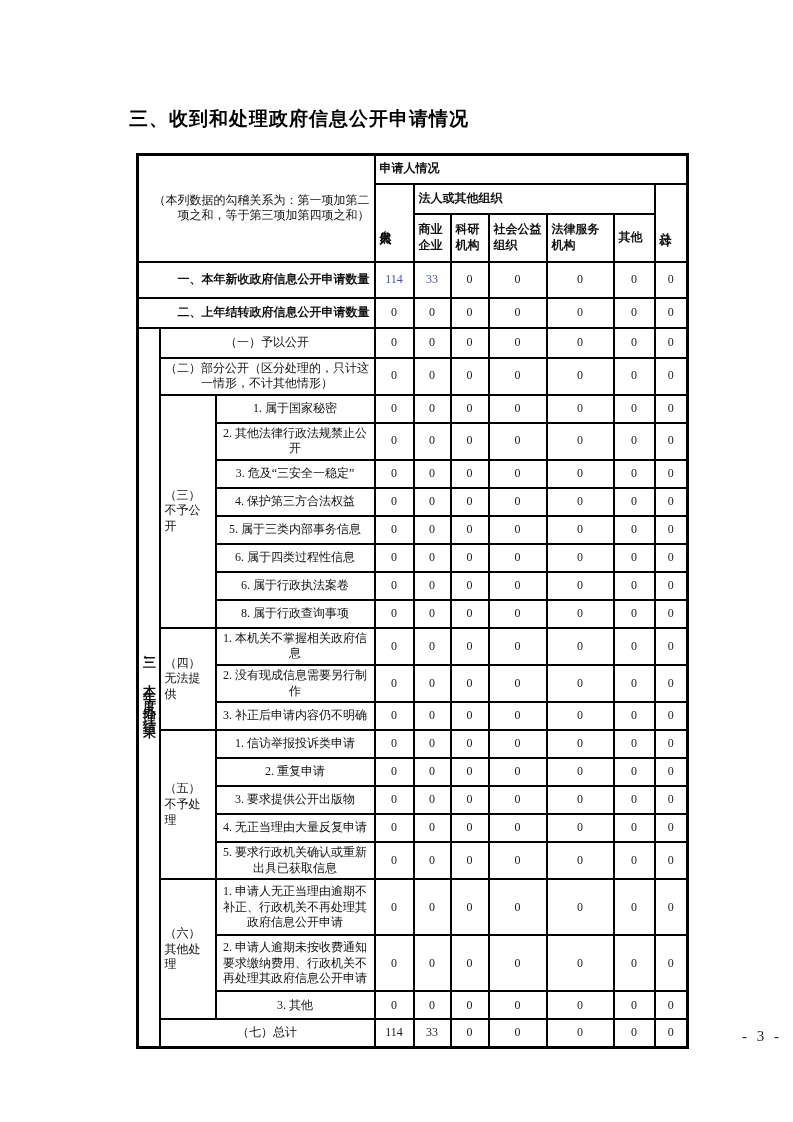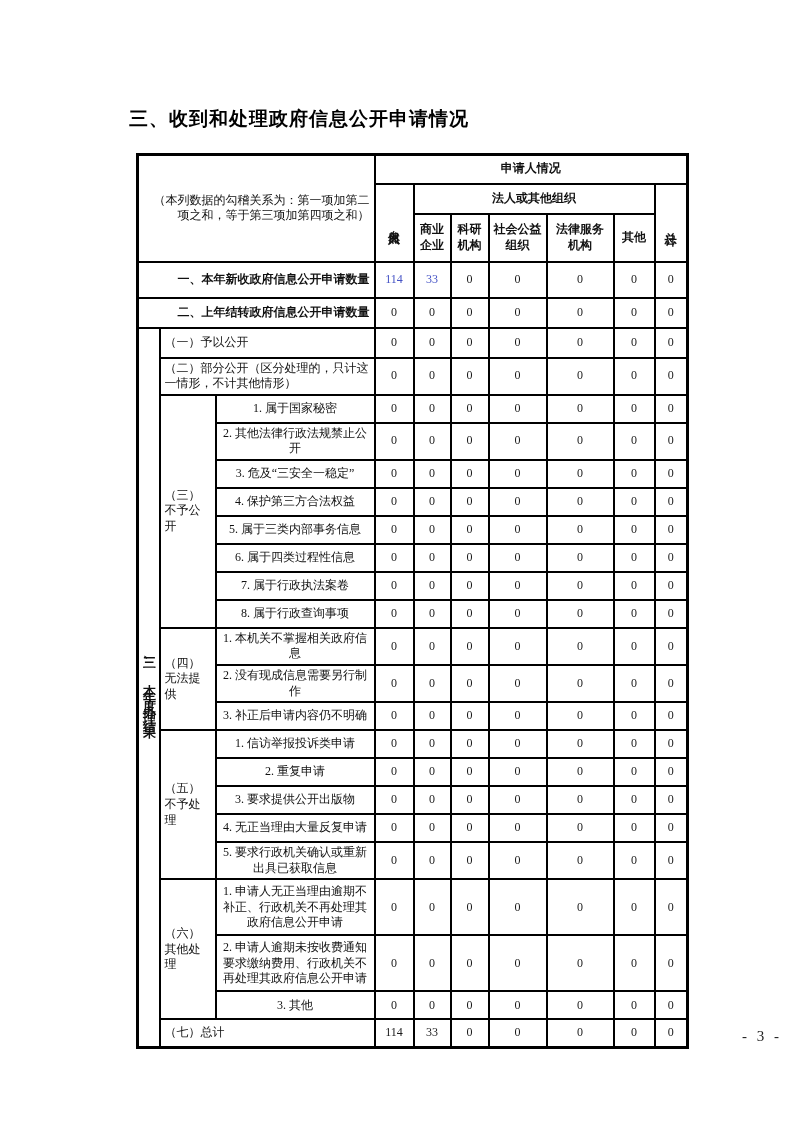--- a/index.html
+++ b/index.html
@@ -28,36 +28,36 @@
     vertical-align:middle;
     overflow:hidden;
   }
 
   
   td.note{
     text-align:right;padding:4px 6px;font-size:12px;line-height:1.55;
     font-family:"Liberation Serif",serif;
   }
   td.hdr{
-    text-align:center;font-weight:700;
+    text-align:left;font-weight:700;
     font-family:Liberation Serif, serif;
     font-size:12px;line-height:1.25;margin-top:16px;
   }
   .vh{
     writing-mode:vertical-lr;text-orientation:upright;
     display:inline-block;line-height:1;letter-spacing:2px;
   }
 
   
   td.rowlabel{
     font-family:"Liberation Sans",sans-serif;
     font-weight:700;font-size:12.5px;
     padding-left:7px;text-align:right;
   }
-  td.glabel{padding-left:10px;text-align:left;font-size:12.5px;}
+  td.glabel{padding-left:10px;text-align:center;font-size:12.5px;}
   td.cat{padding:2px 7px;text-align:left;font-size:12.5px;line-height:1.45;}
   td.item{padding:2px 4px 2px 6px;text-align:center;font-size:12.5px;line-height:1.4;}
 
   td.vcell{text-align:center;padding:2px 1px;}
   .vbig{
     writing-mode:vertical-lr;text-orientation:upright;
     display:inline-block;line-height:1;letter-spacing:7px;
     font-family:"Liberation Sans",sans-serif;
     font-weight:700;font-size:13px;
   }
@@ -224,21 +224,21 @@
         <td class="item">6. 属于四类过程性信息</td>
       <td class="num">0</td>
           <td class="num">0</td>
           <td class="num">0</td>
           <td class="num">0</td>
           <td class="num">0</td>
           <td class="num">0</td>
           <td class="num">0</td>
         </tr>
       <tr>
-        <td class="item">7. 属于行政执法案卷</td>
+        <td class="item">6. 属于行政执法案卷</td>
       <td class="num">0</td>
           <td class="num">0</td>
           <td class="num">0</td>
           <td class="num">0</td>
           <td class="num">0</td>
           <td class="num">0</td>
           <td class="num">0</td>
         </tr>
       <tr>
         <td class="item">8. 属于行政查询事项</td>

